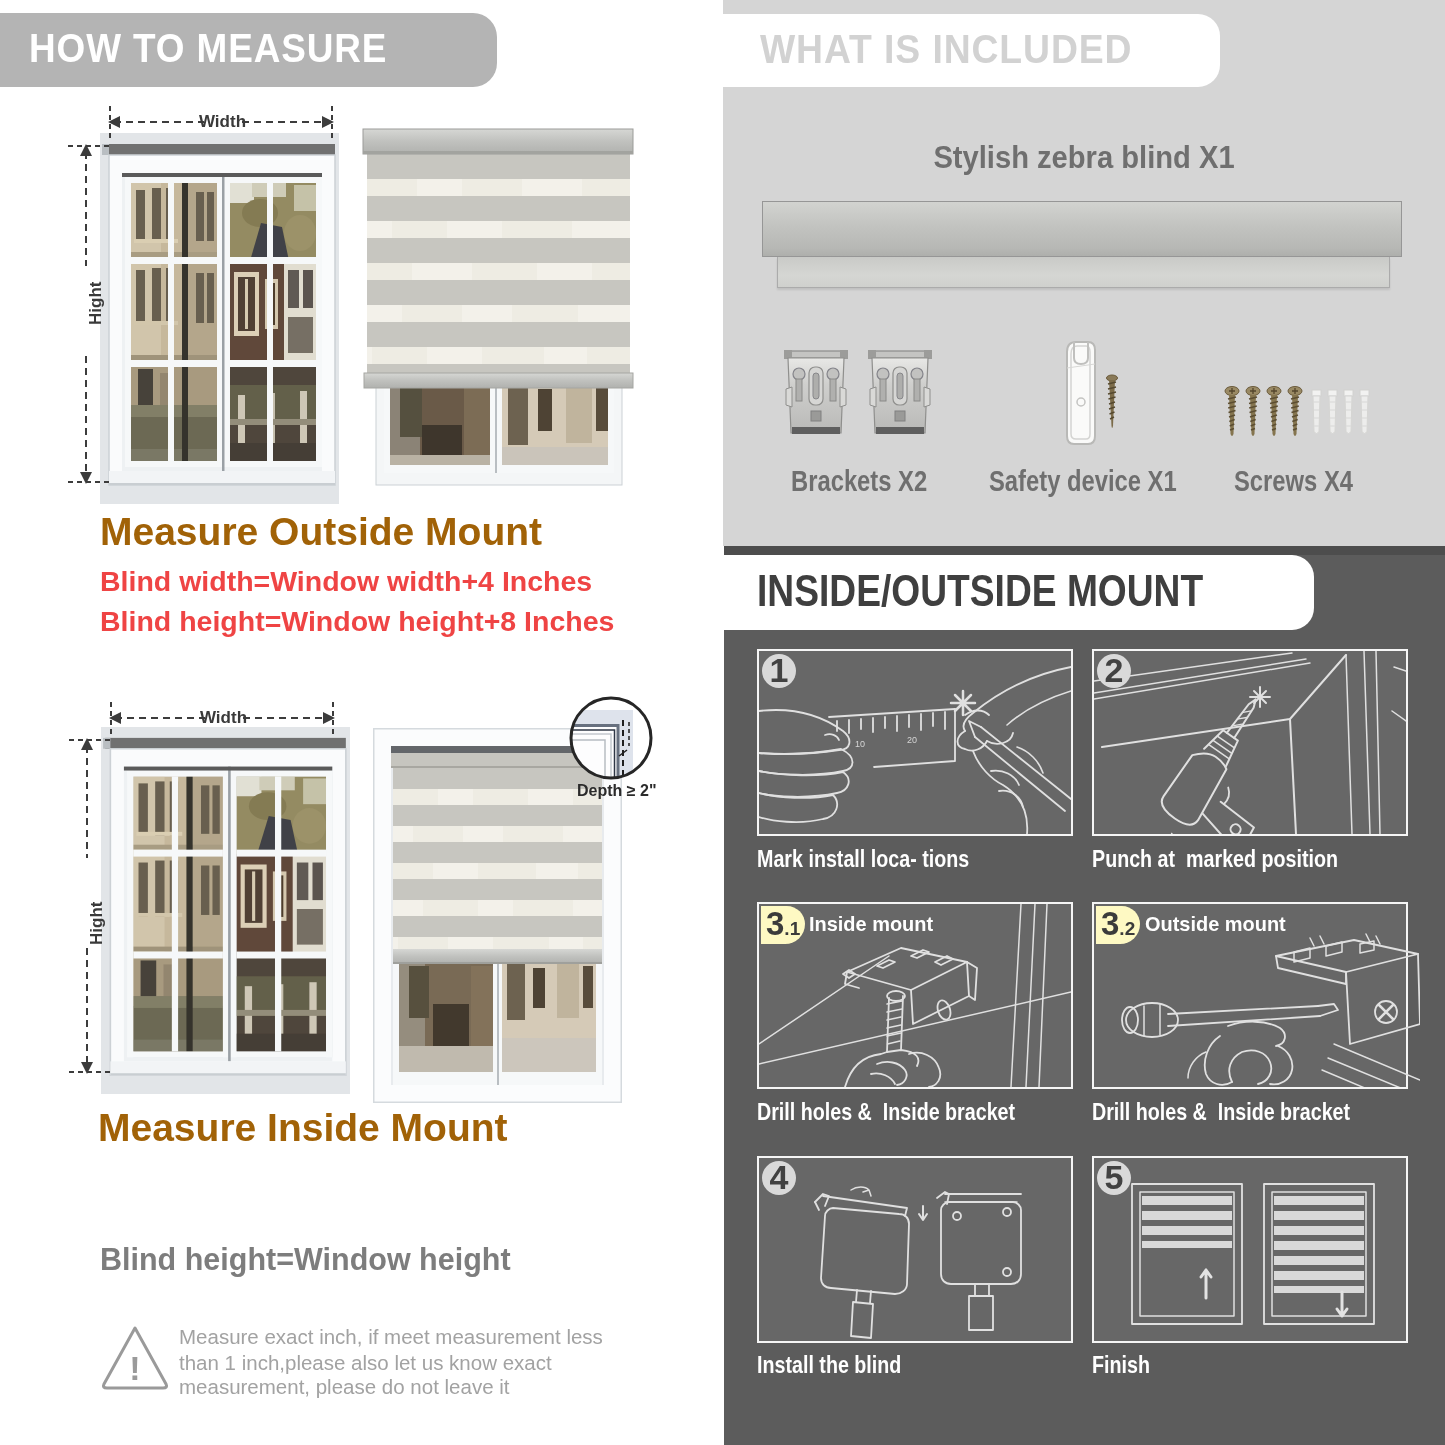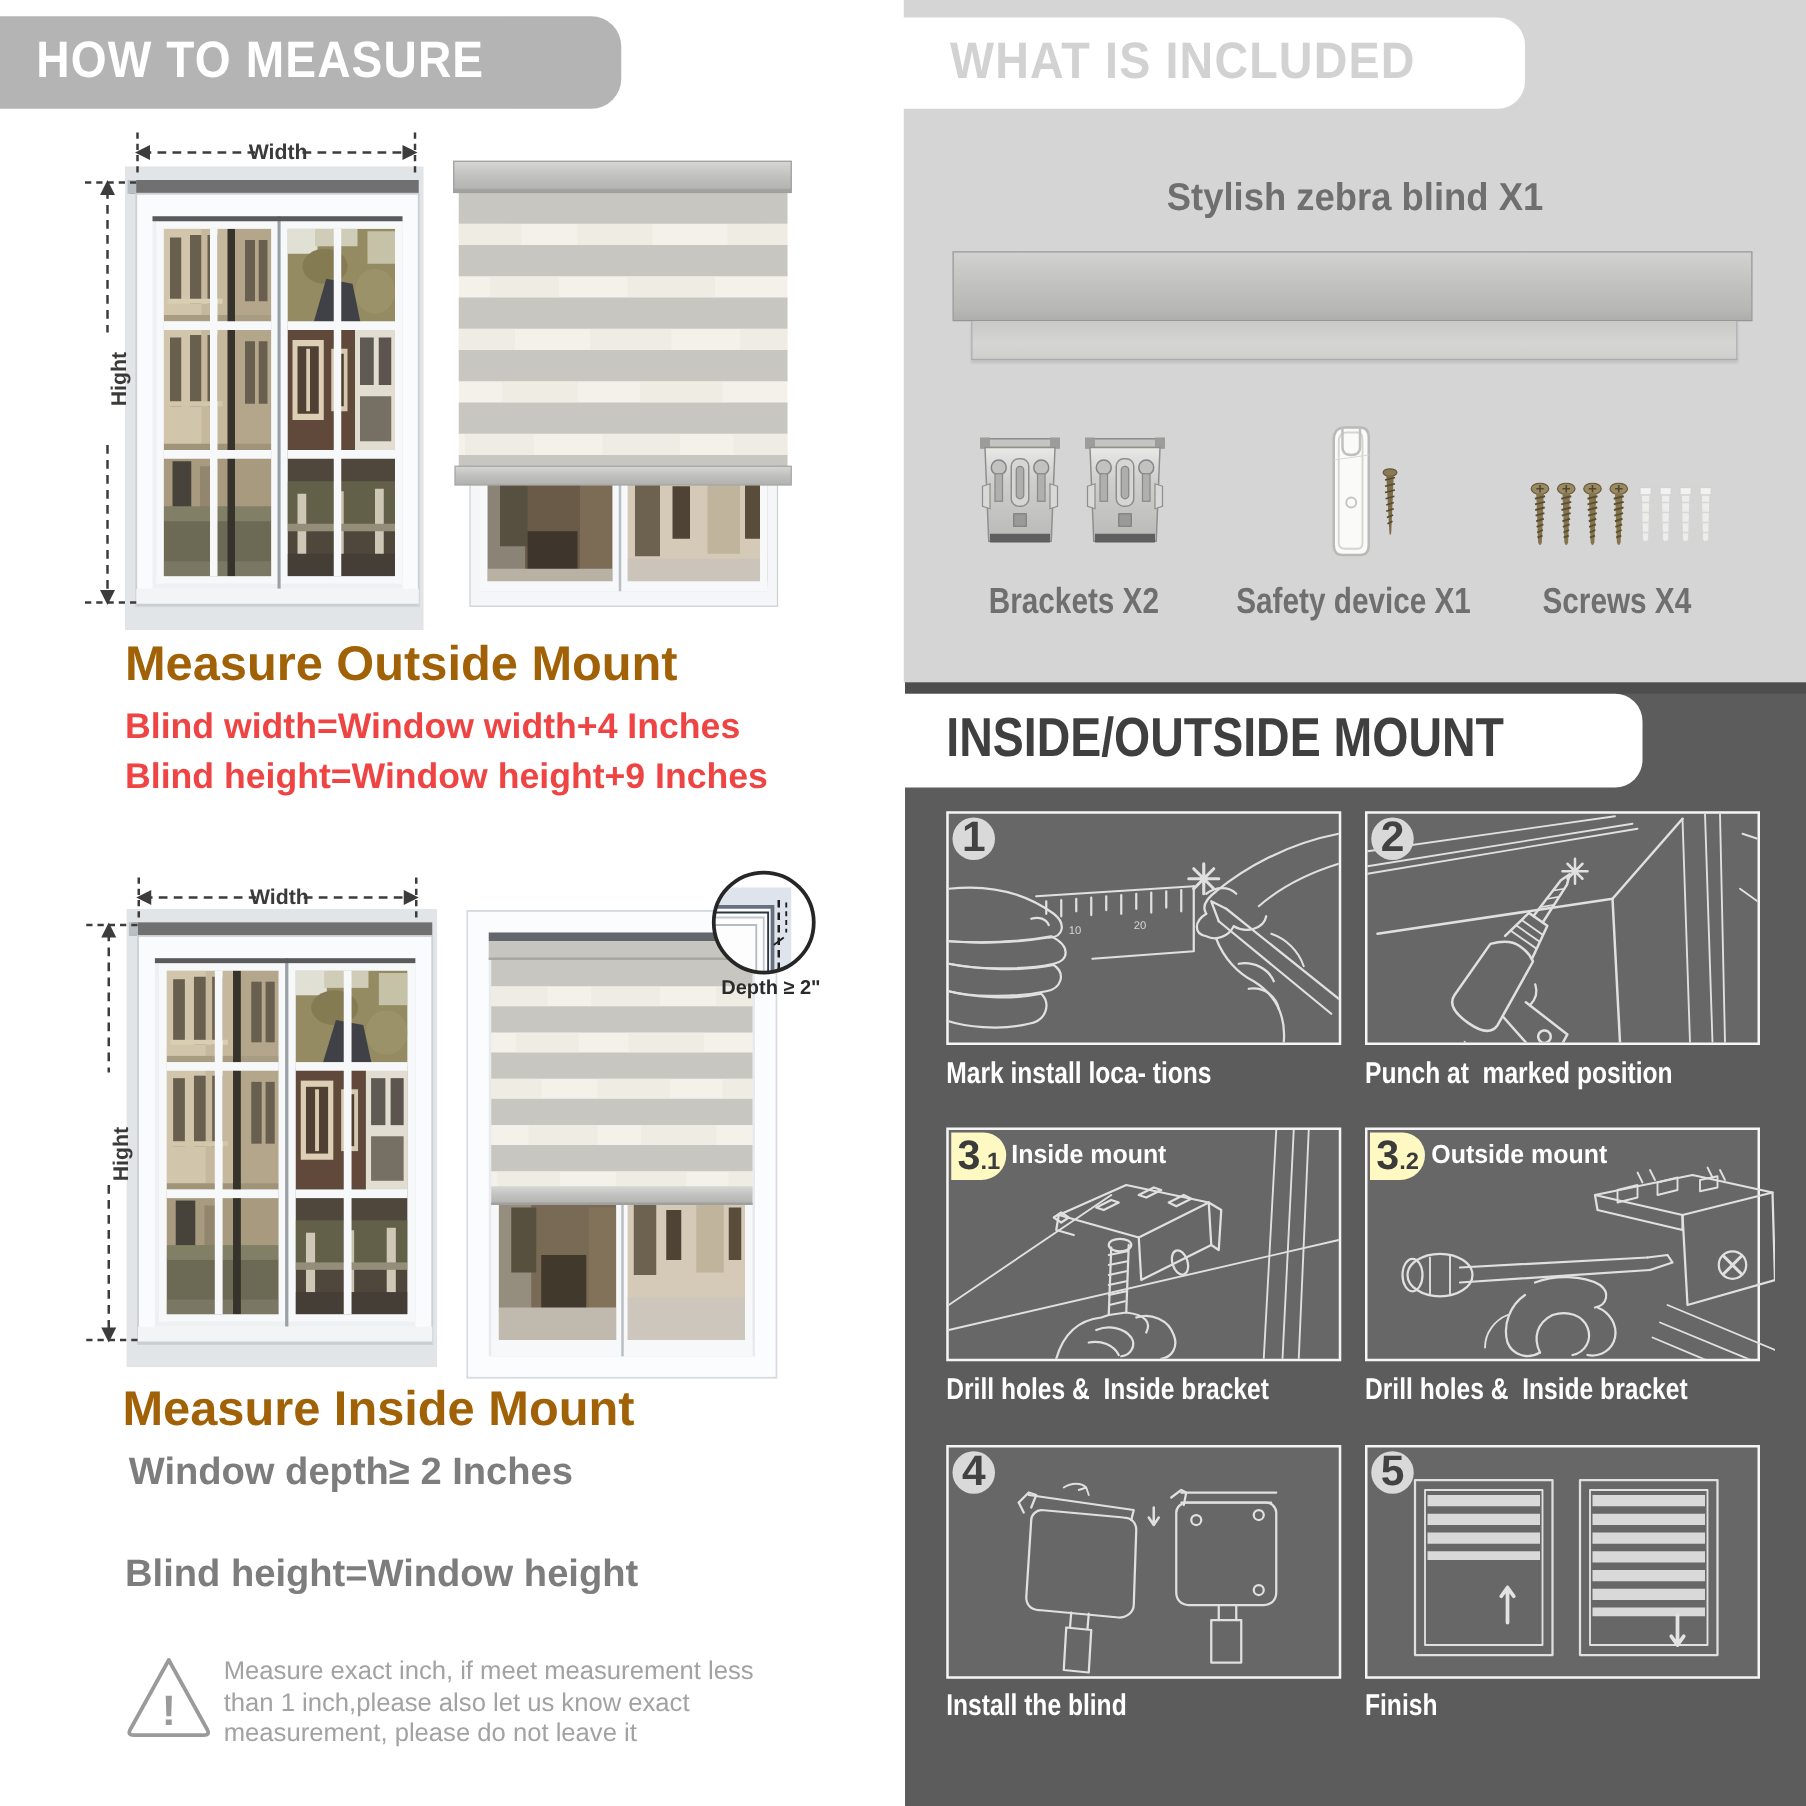--- a/index.html
+++ b/index.html
@@ -219,21 +219,21 @@
 
       <rect x="11" y="4" width="270" height="25" fill="url(#rail)" stroke="#9b9c99" stroke-width="1"></rect>
       <rect x="11" y="26" width="270" height="3" fill="#a2a39f"></rect>
 
       <rect x="12" y="248" width="269" height="15" fill="url(#rail)" stroke="#a5a6a2" stroke-width="1"></rect>
     </svg>
   </div>
 
   <div class="abs h2" style="left:100px;top:510px;">Measure Outside Mount</div>
   <div class="abs sub" style="left:100px;top:565px;">Blind width=Window width+4 Inches</div>
-  <div class="abs sub" style="left:100px;top:605px;">Blind height=Window height+9 Inches</div>
+  <div class="abs sub" style="left:100px;top:605px;">Blind height=Window height+8 Inches</div>
 
   <div class="abs" style="left:101px;top:727px;width:249px;height:367px;">
     <svg width="249" height="367" viewBox="0 0 239 371" preserveAspectRatio="none">
         <use href="#winphoto"></use>
       </svg>
   </div>
 
   <svg class="abs" style="left:101px;top:700px;" width="245" height="40">
     <line x1="14" y1="18" x2="104" y2="18" stroke="#3c3c3c" stroke-width="2" stroke-dasharray="7 5"></line>
     <line x1="142" y1="18" x2="226" y2="18" stroke="#3c3c3c" stroke-width="2" stroke-dasharray="7 5"></line>
@@ -338,21 +338,20 @@
     <circle cx="44" cy="44" r="40" fill="none" stroke="#262626" stroke-width="3"></circle>
   </svg>
   <div class="abs" style="left:577px;top:782px;color:#2b2b2b;font-weight:bold;font-size:16px;">Depth ≥ 2"</div>
 
   <svg class="abs" style="left:96px;top:1320px;" width="78" height="76">
     <path d="M39 8 L70 64 Q72 68 67 68 L11 68 Q6 68 8 64 Z" fill="none" stroke="#9a9a9a" stroke-width="3" stroke-linejoin="round"></path>
     <text x="39" y="60" text-anchor="middle" font-size="34" font-weight="bold" fill="#9a9a9a" font-family="Liberation Sans, sans-serif">!</text>
   </svg>
 
   <div class="abs h2" style="left:98px;top:1106px;text-align:center;">Measure Inside Mount</div>
-  <div class="abs sub2" style="left:103px;top:1160px;">Window depth≥ 2 Inches</div>
   <div class="abs warn" style="left:179px;top:1325px;">Measure exact inch, if meet measurement less</div>
 
   <div class="abs sub2" style="left:100px;top:1242px;">Blind height=Window height</div>
   <div class="abs warn" style="left:179px;top:1351px;">than 1 inch,please also let us know exact</div>
   <div class="abs warn" style="left:179px;top:1375px;">measurement, please do not leave it</div>
 
   <div class="abs" id="rpanel"></div>
   <div class="abs" id="wbox1">
       <span>WHAT IS INCLUDED</span>
     </div>

